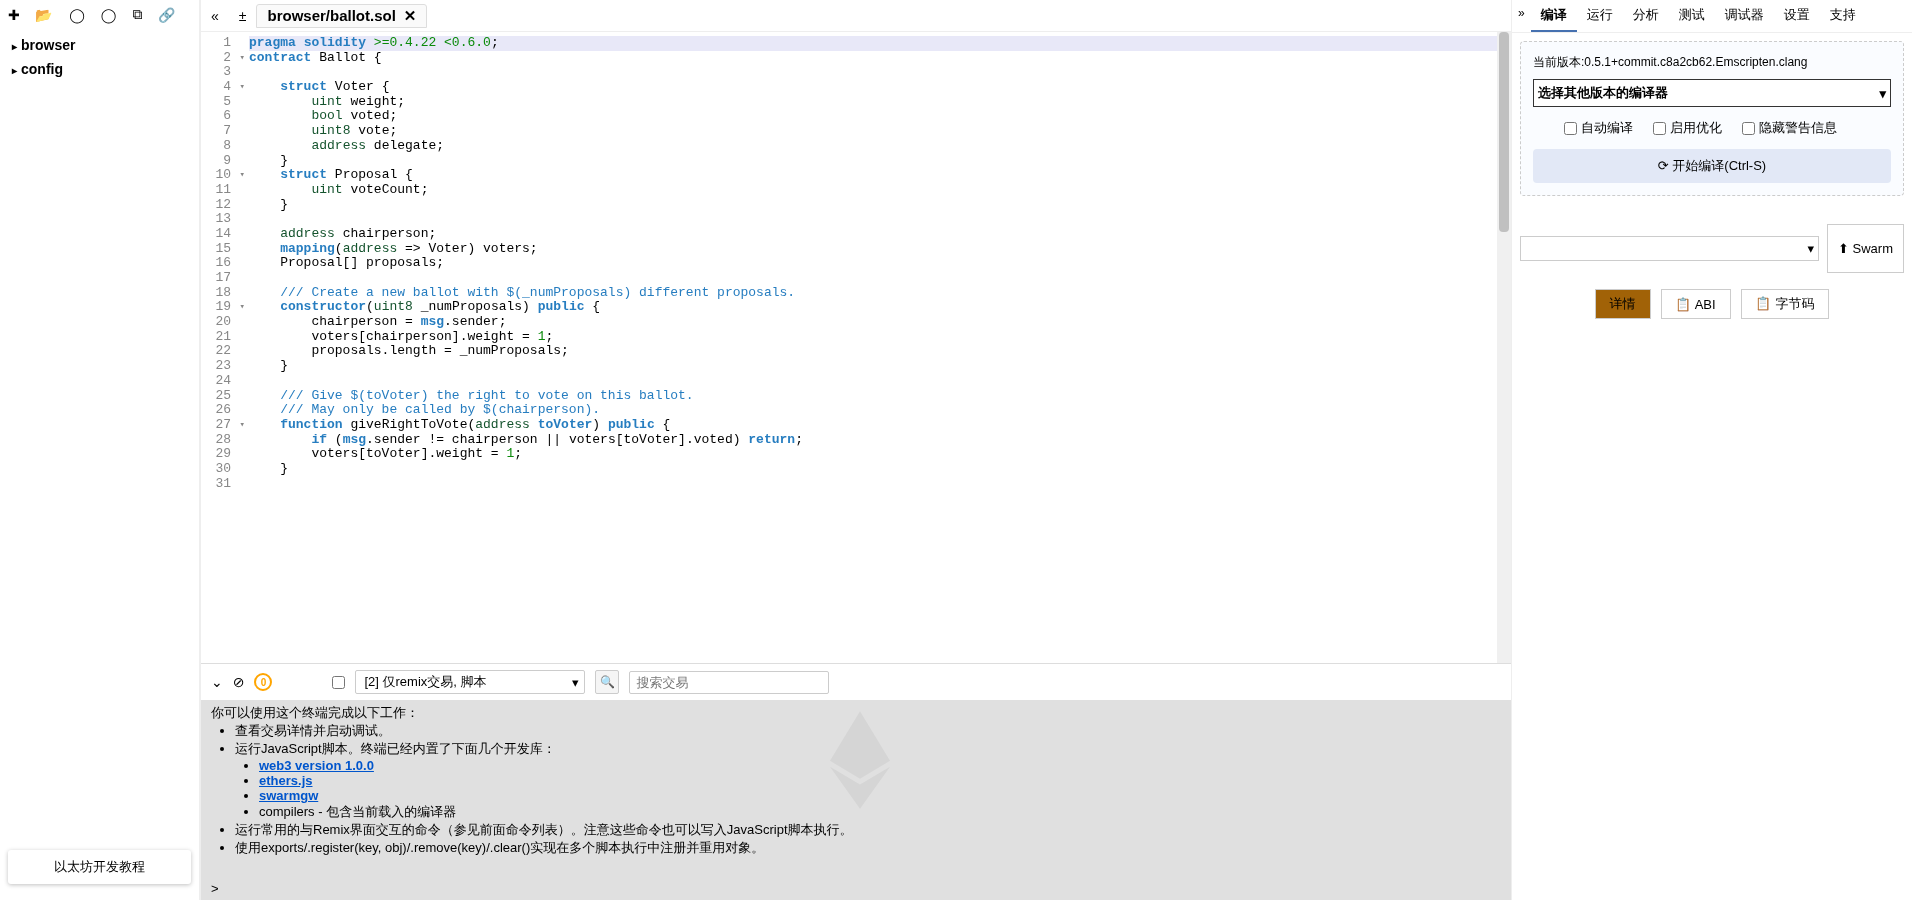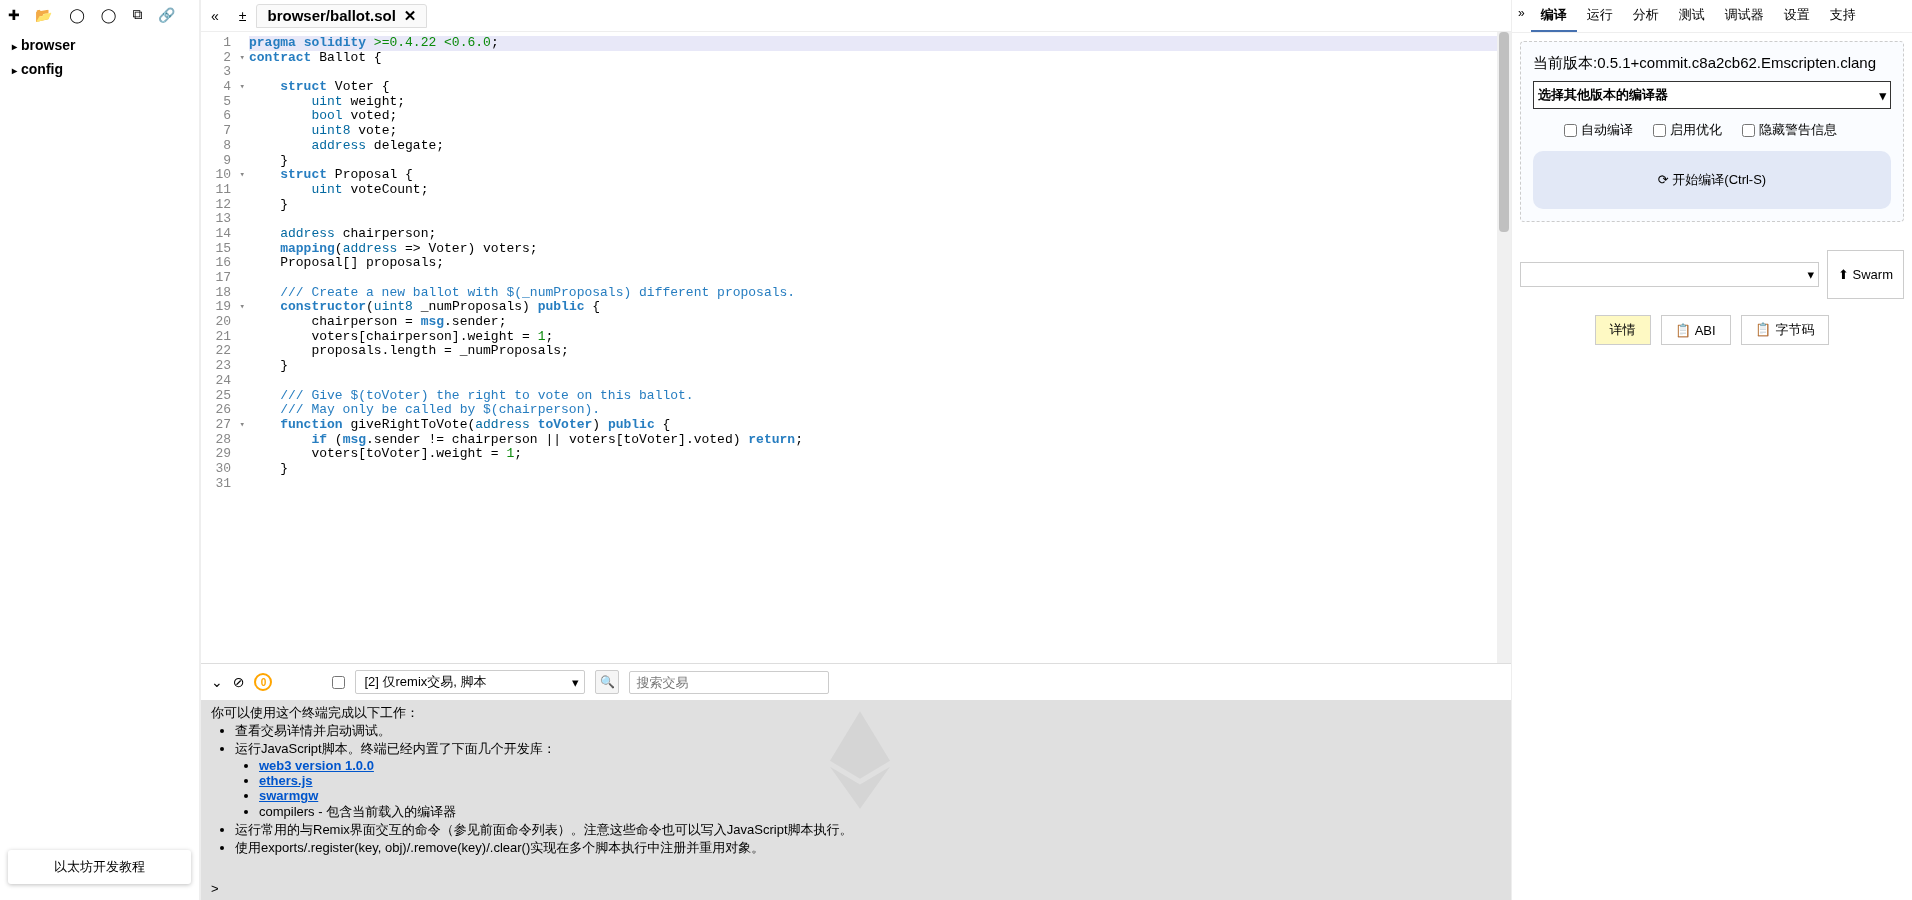--- a/index.html
+++ b/index.html
@@ -21,21 +21,21 @@
 .tab .close { margin-left:8px; cursor:pointer; }
 
 .editor { flex:1; display:flex; overflow:hidden; position:relative; font-family: 'Courier New', monospace; font-size:13px; }
 .gutter { width:48px; text-align:right; color:#888; background:#fff; padding-top:4px; user-select:none; }
 .gutter div { height:14.7px; line-height:14.7px; padding-right:18px; position:relative; }
 .gutter .fold::after { content:"▾"; position:absolute; right:4px; font-size:9px; color:#888; }
 .code { flex:1; padding-top:4px; white-space:pre; overflow:hidden; }
 .code .line { height:14.7px; line-height:14.7px; }
 .code .line.hl { background:#e8e8f8; }
 .kw { color:#267dc0; font-weight:bold; }
-.type { color:#0369a1; }
+.type { color:#14532d; }
 .num { color:#0a8a0a; }
 .str { color:#0a8a0a; }
 .cmt { color:#267dc0; }
 .scrollbar-y { position:absolute; right:0; top:0; bottom:0; width:14px; background:#f0f0f0; }
 .scrollbar-y .thumb { position:absolute; left:2px; right:2px; top:0; height:200px; background:#c0c0c0; border-radius:4px; }
 
 .terminal-controls { display:flex; align-items:center; padding:6px 10px; border-top:1px solid #ddd; gap:10px; background:#fff; }
 .term-icon { font-size:14px; cursor:pointer; }
 .pending { border:2px solid #ffa500; color:#ffa500; border-radius:50%; width:18px; height:18px; display:inline-flex; align-items:center; justify-content:center; font-size:10px; font-weight:bold; }
 .term-select { display:flex; align-items:center; border:1px solid #ccc; border-radius:2px; padding:2px 8px; font-size:13px; position:relative; min-width:230px; }
@@ -50,32 +50,32 @@
 .eth-logo { position:absolute; left:48%; top:10px; opacity:0.2; width:60px; height:100px; }
 .eth-logo svg { width:100%; height:100%; }
 
 .right-panel { width:400px; display:flex; flex-direction:column; }
 .right-tabs { display:flex; border-bottom:1px solid #eee; }
 .right-tabs .rtab { flex:0 0 auto; padding:6px 10px; font-size:13px; cursor:pointer; }
 .right-tabs .rtab.active { border-bottom:2px solid #4671b0; font-weight:bold; }
 .right-tabs .expand { padding:6px; }
 
 .compiler-box { margin:8px; border:1px dashed #ccc; border-radius:4px; padding:12px; background:#fafcff; }
-.version-text { font-size:15px; margin-bottom:8px; }
+.version-text { font-size:12px; margin-bottom:8px; }
 .compiler-select { width:100%; border:1px solid #333; padding:4px; font-size:13px; font-weight:bold; background:#fff; display:flex; align-items:center; justify-content:space-between; }
 .compiler-opts { display:flex; gap:20px; margin:12px 0; font-size:13px; align-items:flex-start;padding-left:31px; }
 .compiler-opts label { display:flex; align-items:center; gap:4px; }
-.compile-btn { width:100%; background:#e2e8f6; border:none; padding:20px; font-size:13px; cursor:pointer; border-radius:10px; }
+.compile-btn { width:100%; background:#e2e8f6; border:none; padding:8px; font-size:13px; cursor:pointer; border-radius:4px; }
 
 .publish-row { margin:20px 8px 0; display:flex; gap:8px; align-items:center; }
 .publish-select { flex:1; border:1px solid #ccc; padding:4px; background:#fff; font-size:13px; }
 .swarm-btn { border:1px solid #ccc; padding:16px 10px; background:#fff; cursor:pointer; font-size:13px; }
 .btn-row { display:flex; gap:10px; justify-content:center; margin:16px 8px; }
 .btn-row button { border:1px solid #ccc; padding:5px 14px; font-size:13px; background:#fff; cursor:pointer; }
-.btn-row button.primary { background:#fef9c3;text-align:right; }
+.btn-row button.primary { background:#a16207;text-align:right; }
 </style>
 </head>
 <body>
 
 <div class="app">
 
   <div class="left-panel">
     <div class="file-icons">
       <span>✚</span>
       <span>📂</span>

